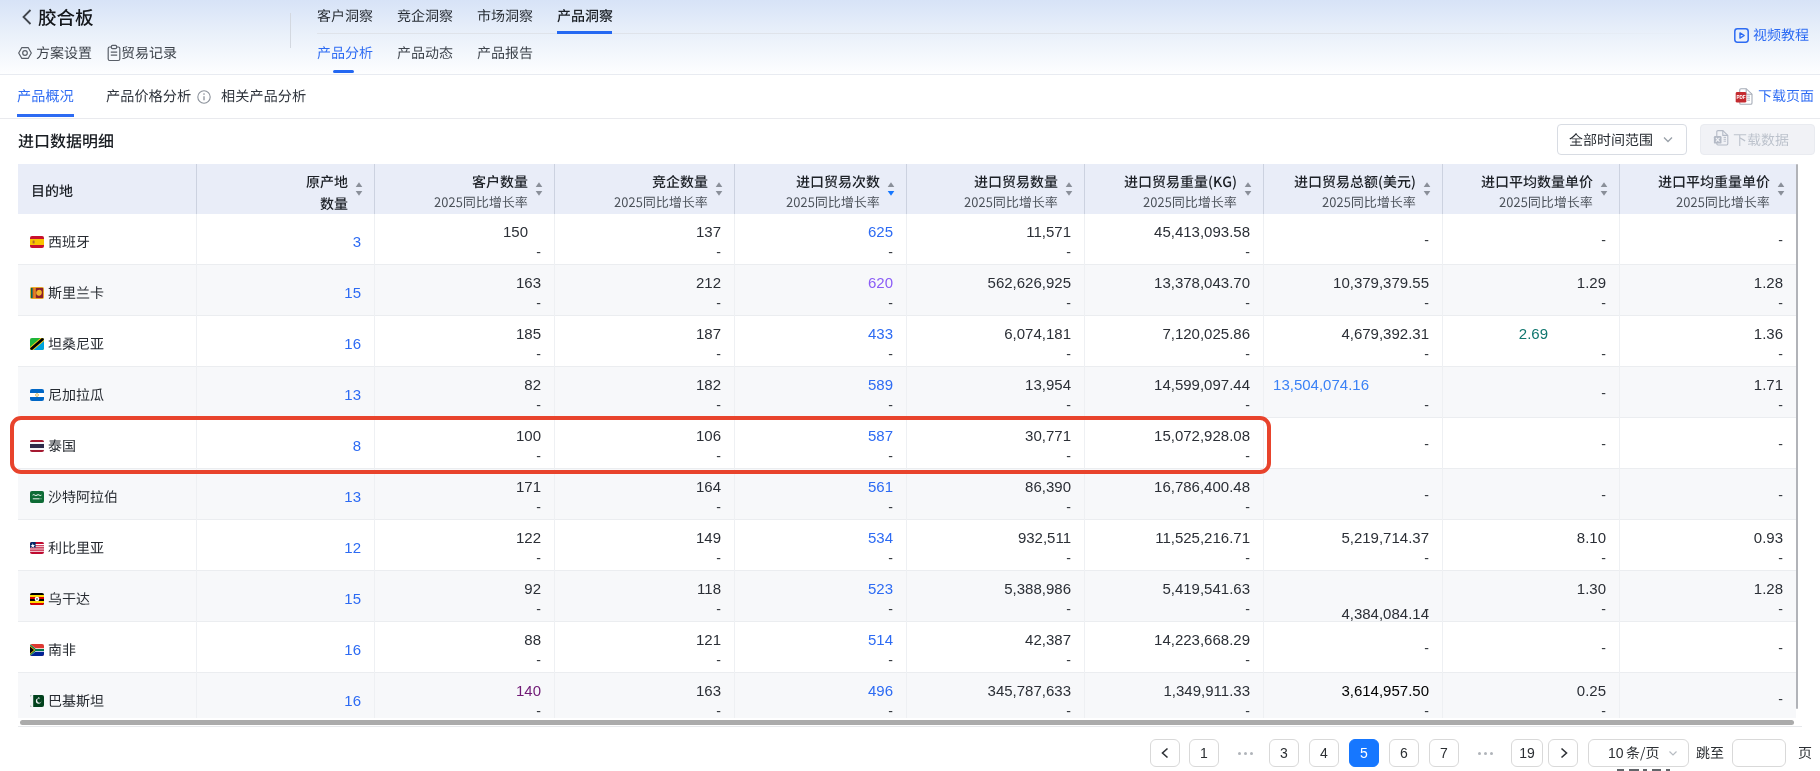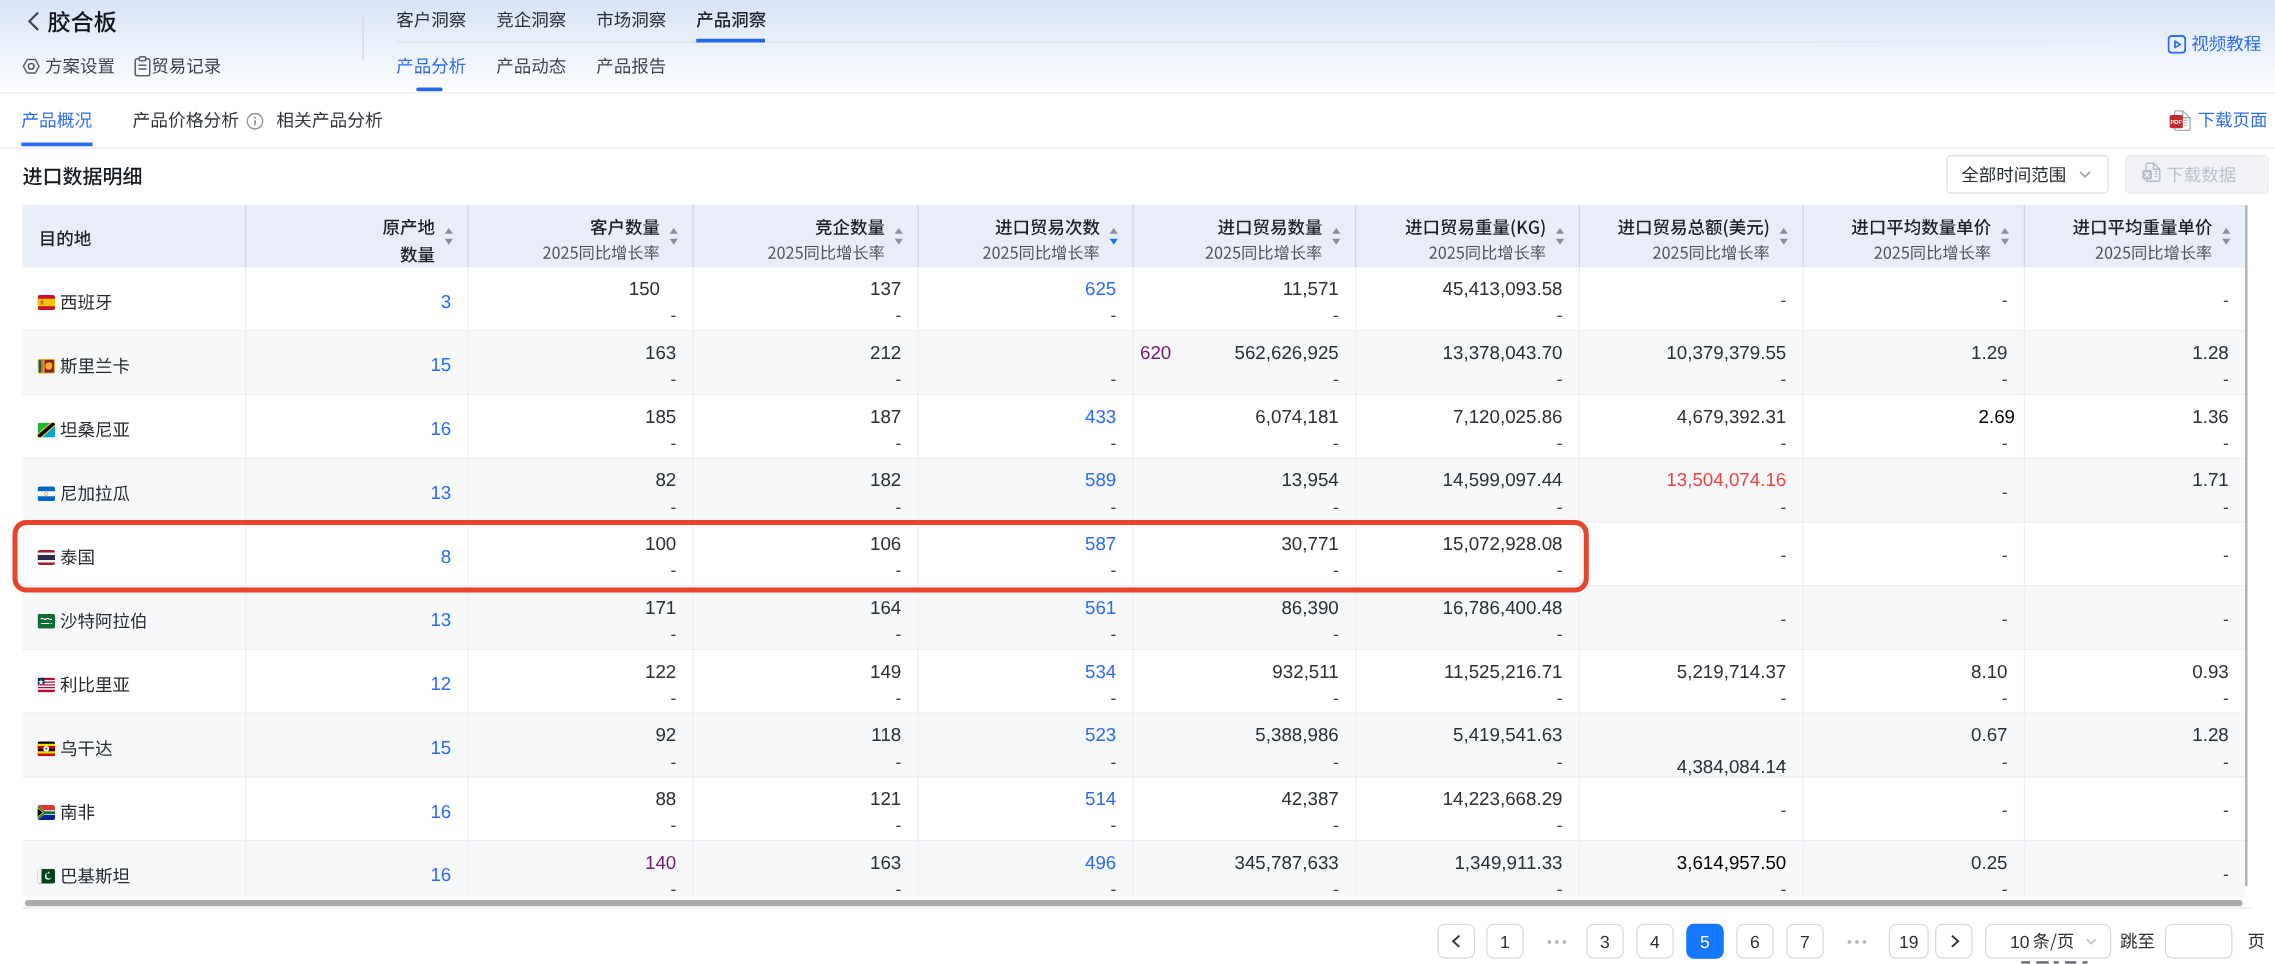--- a/index.html
+++ b/index.html
@@ -271,21 +271,21 @@
     </svg>
   </div>
 <svg style="position:absolute;left:48.0px;top:283.8px;" width="57.0" height="18.2" viewBox="0 -14.0 57.0 18.2">
     <path d="M2.5 -2C2.1 -1.1 1.5 -0.2 0.7 0.4C1 0.5 1.4 0.8 1.6 1C2.3 0.3 3.1 -0.7 3.5 -1.7ZM4.4 -1.6C4.9 -1 5.4 -0.2 5.7 0.3L6.6 -0.2C6.3 -0.7 5.7 -1.5 5.3 -2ZM5.4 -11.6V-9.9H2.9V-11.6H1.9V-9.9H0.7V-9H1.9V-3.2H0.5V-2.3H7.5V-3.2H6.4V-9H7.4V-9.9H6.4V-11.6ZM2.9 -9H5.4V-7.7H2.9ZM2.9 -6.8H5.4V-5.5H2.9ZM2.9 -4.7H5.4V-3.2H2.9ZM7.9 -10.3V-5.5C7.9 -3.2 7.7 -1.1 6.1 0.7C6.3 0.8 6.7 1.1 6.8 1.3C8.6 -0.6 8.9 -2.9 8.9 -5.4V-6.1H11V1.1H12V-6.1H13.5V-7.1H8.9V-9.6C10.5 -10 12.2 -10.4 13.4 -11L12.5 -11.7C11.5 -11.2 9.6 -10.7 7.9 -10.3Z M17.2 -7.6H20.6V-5.8H17.2ZM21.6 -7.6H25V-5.8H21.6ZM17.2 -10.2H20.6V-8.5H17.2ZM21.6 -10.2H25V-8.5H21.6ZM15.7 -3.3V-2.3H20.5V-0.3H14.8V0.7H27.3V-0.3H21.6V-2.3H26.5V-3.3H21.6V-4.9H26.1V-11.2H16.2V-4.9H20.5V-3.3Z M31 -11.3C31.6 -10.5 32.3 -9.5 32.6 -8.8L33.5 -9.3C33.2 -10 32.5 -11 31.8 -11.7ZM30.1 -4.7V-3.7H39.7V-4.7ZM28.8 -0.6V0.4H41.2V-0.6ZM29.3 -8.6V-7.6H40.7V-8.6H37.3C37.9 -9.4 38.6 -10.5 39.1 -11.4L38 -11.8C37.6 -10.8 36.8 -9.5 36.2 -8.6Z M49.5 -3.2C51 -2.6 53 -1.7 54.1 -1.2L54.7 -2.1C53.6 -2.6 51.5 -3.5 50 -4.1ZM48.1 -11.8V-6.6H42.7V-5.6H48.2V1.1H49.3V-5.6H55.3V-6.6H49.2V-8.8H53.9V-9.8H49.2V-11.8Z" fill="#262a30"></path>
   </svg>
 <div class="num" style="left:261px;top:284.0px;width:100px;color:#2d6bf3">15</div>
 <div class="num" style="left:401px;top:274.0px;width:140px;color:#2b2f36">163</div>
 <div class="dash" style="left:421px;top:295.0px;width:120px">-</div>
 <div class="num" style="left:581px;top:274.0px;width:140px;color:#2b2f36">212</div>
 <div class="dash" style="left:601px;top:295.0px;width:120px">-</div>
-<div class="num" style="left:797px;top:274.0px;width:140px;color:#701a75">620</div>
+<div class="num" style="left:753px;top:274.0px;width:140px;color:#8b5cf6">620</div>
 <div class="dash" style="left:773px;top:295.0px;width:120px">-</div>
 <div class="num" style="left:931px;top:274.0px;width:140px;color:#2b2f36">562,626,925</div>
 <div class="dash" style="left:951px;top:295.0px;width:120px">-</div>
 <div class="num" style="left:1110px;top:274.0px;width:140px;color:#2b2f36">13,378,043.70</div>
 <div class="dash" style="left:1130px;top:295.0px;width:120px">-</div>
 <div class="num" style="left:1289px;top:274.0px;width:140px;color:#2b2f36">10,379,379.55</div>
 <div class="dash" style="left:1309px;top:295.0px;width:120px">-</div>
 <div class="num" style="left:1466px;top:274.0px;width:140px;color:#2b2f36">1.29</div>
 <div class="dash" style="left:1486px;top:295.0px;width:120px">-</div>
 <div class="num" style="left:1643px;top:274.0px;width:140px;color:#2b2f36">1.28</div>
@@ -317,21 +317,21 @@
 <div class="num" style="left:581px;top:325.0px;width:140px;color:#2b2f36">187</div>
 <div class="dash" style="left:601px;top:346.0px;width:120px">-</div>
 <div class="num" style="left:753px;top:325.0px;width:140px;color:#2d6bf3">433</div>
 <div class="dash" style="left:773px;top:346.0px;width:120px">-</div>
 <div class="num" style="left:931px;top:325.0px;width:140px;color:#2b2f36">6,074,181</div>
 <div class="dash" style="left:951px;top:346.0px;width:120px">-</div>
 <div class="num" style="left:1110px;top:325.0px;width:140px;color:#2b2f36">7,120,025.86</div>
 <div class="dash" style="left:1130px;top:346.0px;width:120px">-</div>
 <div class="num" style="left:1289px;top:325.0px;width:140px;color:#2b2f36">4,679,392.31</div>
 <div class="dash" style="left:1309px;top:346.0px;width:120px">-</div>
-<div class="num" style="left:1472px;top:325.0px;width:140px;color:#000000">2.69</div>
+<div class="num" style="left:1408px;top:325.0px;width:140px;color:#0f766e">2.69</div>
 <div class="dash" style="left:1486px;top:346.0px;width:120px">-</div>
 <div class="num" style="left:1643px;top:325.0px;width:140px;color:#2b2f36">1.36</div>
 <div class="dash" style="left:1663px;top:346.0px;width:120px">-</div>
 <div class="abs" style="left:18px;top:367.0px;width:1778px;height:51.0px;background:#f7f8fa"></div>
 <div class="abs" style="left:18px;top:417.0px;width:1778px;height:1px;background:#ebedf0"></div>
 <div class="abs" style="left:196px;top:367.0px;width:1px;height:51.0px;background:#eef0f3"></div>
 <div class="abs" style="left:374px;top:367.0px;width:1px;height:51.0px;background:#eef0f3"></div>
 <div class="abs" style="left:554px;top:367.0px;width:1px;height:51.0px;background:#eef0f3"></div>
 <div class="abs" style="left:734px;top:367.0px;width:1px;height:51.0px;background:#eef0f3"></div>
 <div class="abs" style="left:906px;top:367.0px;width:1px;height:51.0px;background:#eef0f3"></div>
@@ -354,21 +354,21 @@
 <div class="num" style="left:401px;top:376.0px;width:140px;color:#2b2f36">82</div>
 <div class="dash" style="left:421px;top:397.0px;width:120px">-</div>
 <div class="num" style="left:581px;top:376.0px;width:140px;color:#2b2f36">182</div>
 <div class="dash" style="left:601px;top:397.0px;width:120px">-</div>
 <div class="num" style="left:753px;top:376.0px;width:140px;color:#2d6bf3">589</div>
 <div class="dash" style="left:773px;top:397.0px;width:120px">-</div>
 <div class="num" style="left:931px;top:376.0px;width:140px;color:#2b2f36">13,954</div>
 <div class="dash" style="left:951px;top:397.0px;width:120px">-</div>
 <div class="num" style="left:1110px;top:376.0px;width:140px;color:#2b2f36">14,599,097.44</div>
 <div class="dash" style="left:1130px;top:397.0px;width:120px">-</div>
-<div class="num" style="left:1289px;top:376.0px;width:140px;color:#ef4444">13,504,074.16</div>
+<div class="num" style="left:1229px;top:376.0px;width:140px;color:#3b82f6">13,504,074.16</div>
 <div class="dash" style="left:1309px;top:397.0px;width:120px">-</div>
 <div class="dash" style="left:1486px;top:385.0px;width:120px">-</div>
 <div class="num" style="left:1643px;top:376.0px;width:140px;color:#2b2f36">1.71</div>
 <div class="dash" style="left:1663px;top:397.0px;width:120px">-</div>
 <div class="abs" style="left:18px;top:468.0px;width:1778px;height:1px;background:#ebedf0"></div>
 <div class="abs" style="left:196px;top:418.0px;width:1px;height:51.0px;background:#eef0f3"></div>
 <div class="abs" style="left:374px;top:418.0px;width:1px;height:51.0px;background:#eef0f3"></div>
 <div class="abs" style="left:554px;top:418.0px;width:1px;height:51.0px;background:#eef0f3"></div>
 <div class="abs" style="left:734px;top:418.0px;width:1px;height:51.0px;background:#eef0f3"></div>
 <div class="abs" style="left:906px;top:418.0px;width:1px;height:51.0px;background:#eef0f3"></div>
@@ -504,21 +504,21 @@
 <div class="num" style="left:581px;top:580.0px;width:140px;color:#2b2f36">118</div>
 <div class="dash" style="left:601px;top:601.0px;width:120px">-</div>
 <div class="num" style="left:753px;top:580.0px;width:140px;color:#2d6bf3">523</div>
 <div class="dash" style="left:773px;top:601.0px;width:120px">-</div>
 <div class="num" style="left:931px;top:580.0px;width:140px;color:#2b2f36">5,388,986</div>
 <div class="dash" style="left:951px;top:601.0px;width:120px">-</div>
 <div class="num" style="left:1110px;top:580.0px;width:140px;color:#2b2f36">5,419,541.63</div>
 <div class="dash" style="left:1130px;top:601.0px;width:120px">-</div>
 <div class="num" style="left:1289px;top:605px;width:140px;color:#2b2f36">4,384,084.14</div>
 <div class="dash" style="left:1309px;top:601.0px;width:120px">-</div>
-<div class="num" style="left:1466px;top:580.0px;width:140px;color:#2b2f36">0.67</div>
+<div class="num" style="left:1466px;top:580.0px;width:140px;color:#2b2f36">1.30</div>
 <div class="dash" style="left:1486px;top:601.0px;width:120px">-</div>
 <div class="num" style="left:1643px;top:580.0px;width:140px;color:#2b2f36">1.28</div>
 <div class="dash" style="left:1663px;top:601.0px;width:120px">-</div>
 <div class="abs" style="left:18px;top:672.0px;width:1778px;height:1px;background:#ebedf0"></div>
 <div class="abs" style="left:196px;top:622.0px;width:1px;height:51.0px;background:#eef0f3"></div>
 <div class="abs" style="left:374px;top:622.0px;width:1px;height:51.0px;background:#eef0f3"></div>
 <div class="abs" style="left:554px;top:622.0px;width:1px;height:51.0px;background:#eef0f3"></div>
 <div class="abs" style="left:734px;top:622.0px;width:1px;height:51.0px;background:#eef0f3"></div>
 <div class="abs" style="left:906px;top:622.0px;width:1px;height:51.0px;background:#eef0f3"></div>
 <div class="abs" style="left:1084px;top:622.0px;width:1px;height:51.0px;background:#eef0f3"></div>

